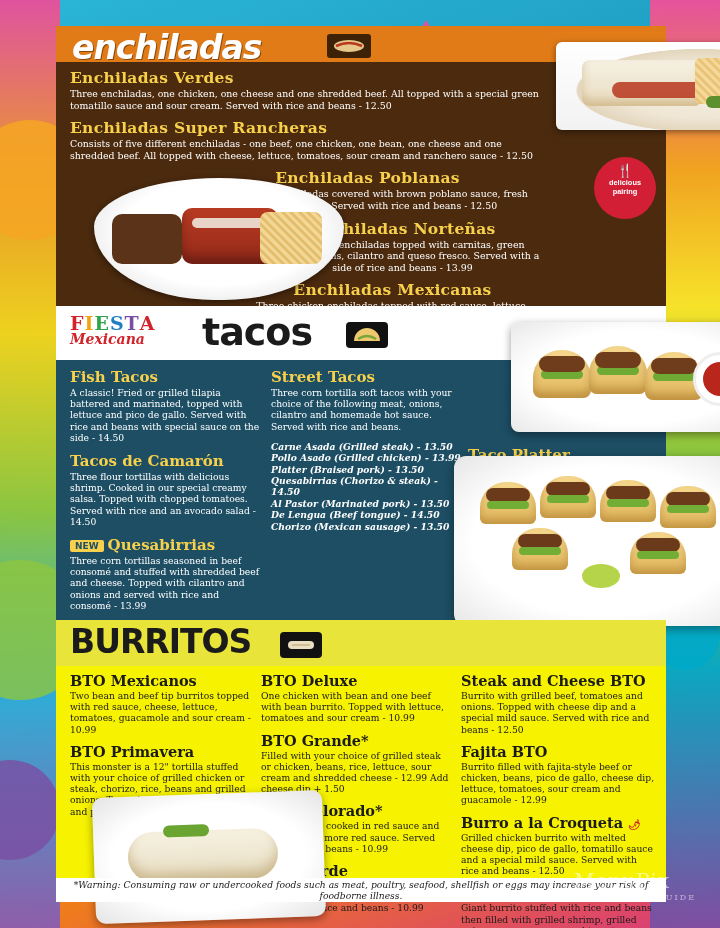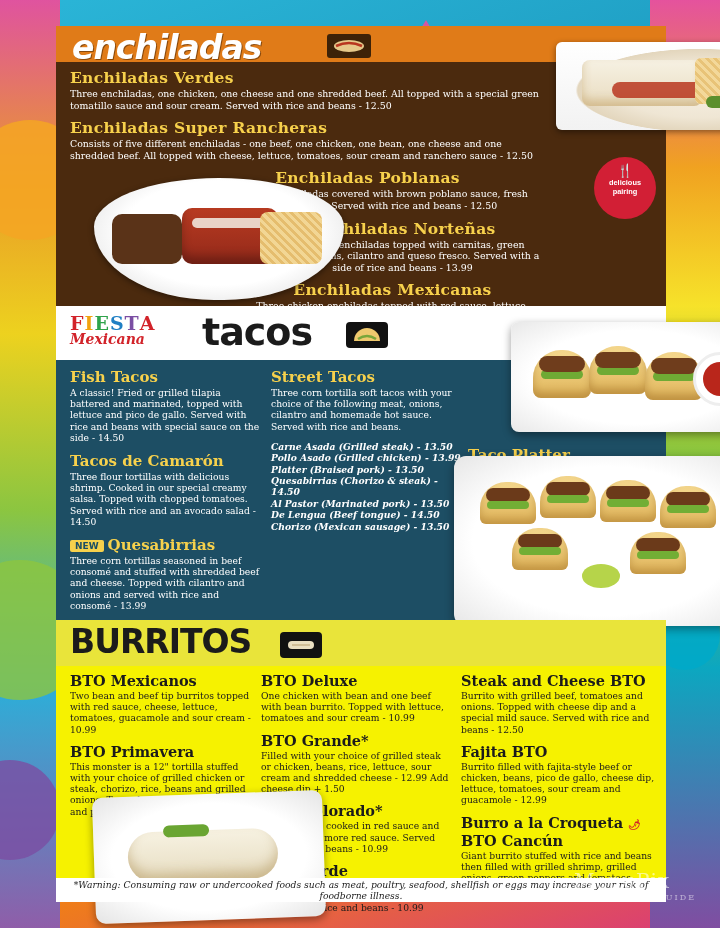--- a/index.html
+++ b/index.html
@@ -313,20 +313,21 @@
     <h3>BTO Verde</h3>
     <p>One pork burrito cooked in green sauce and covered with more green sauce. Served with rice and beans - 10.99</p>
   </div>
 
   <div class="burr-col bc3">
     <h3>Steak and Cheese BTO</h3>
     <p>Burrito with grilled beef, tomatoes and onions. Topped with cheese dip and a special mild sauce. Served with rice and beans - 12.50</p>
     <h3><span>Fajita BTO</span></h3>
     <p>Burrito filled with fajita-style beef or chicken, beans, pico de gallo, cheese dip, lettuce, tomatoes, sour cream and guacamole - 12.99</p>
     <h3><span>Burro a la Croqueta</span> <span class="chili">🌶</span></h3>
+    <p>Grilled chicken burrito with melted cheese dip, pico de gallo, tomatillo sauce and a special mild sauce. Served with rice and beans - 12.50</p>
     <h3>BTO Cancún</h3>
     <p>Giant burrito stuffed with rice and beans then filled with grilled shrimp, grilled onions, green peppers and tomatoes. Topped with cheese dip - 14.50</p>
   </div>
 
   <div class="photo ph-burr">
     <div class="roll"></div>
     <div class="cil"></div>
   </div>
 
   <div class="footer">

